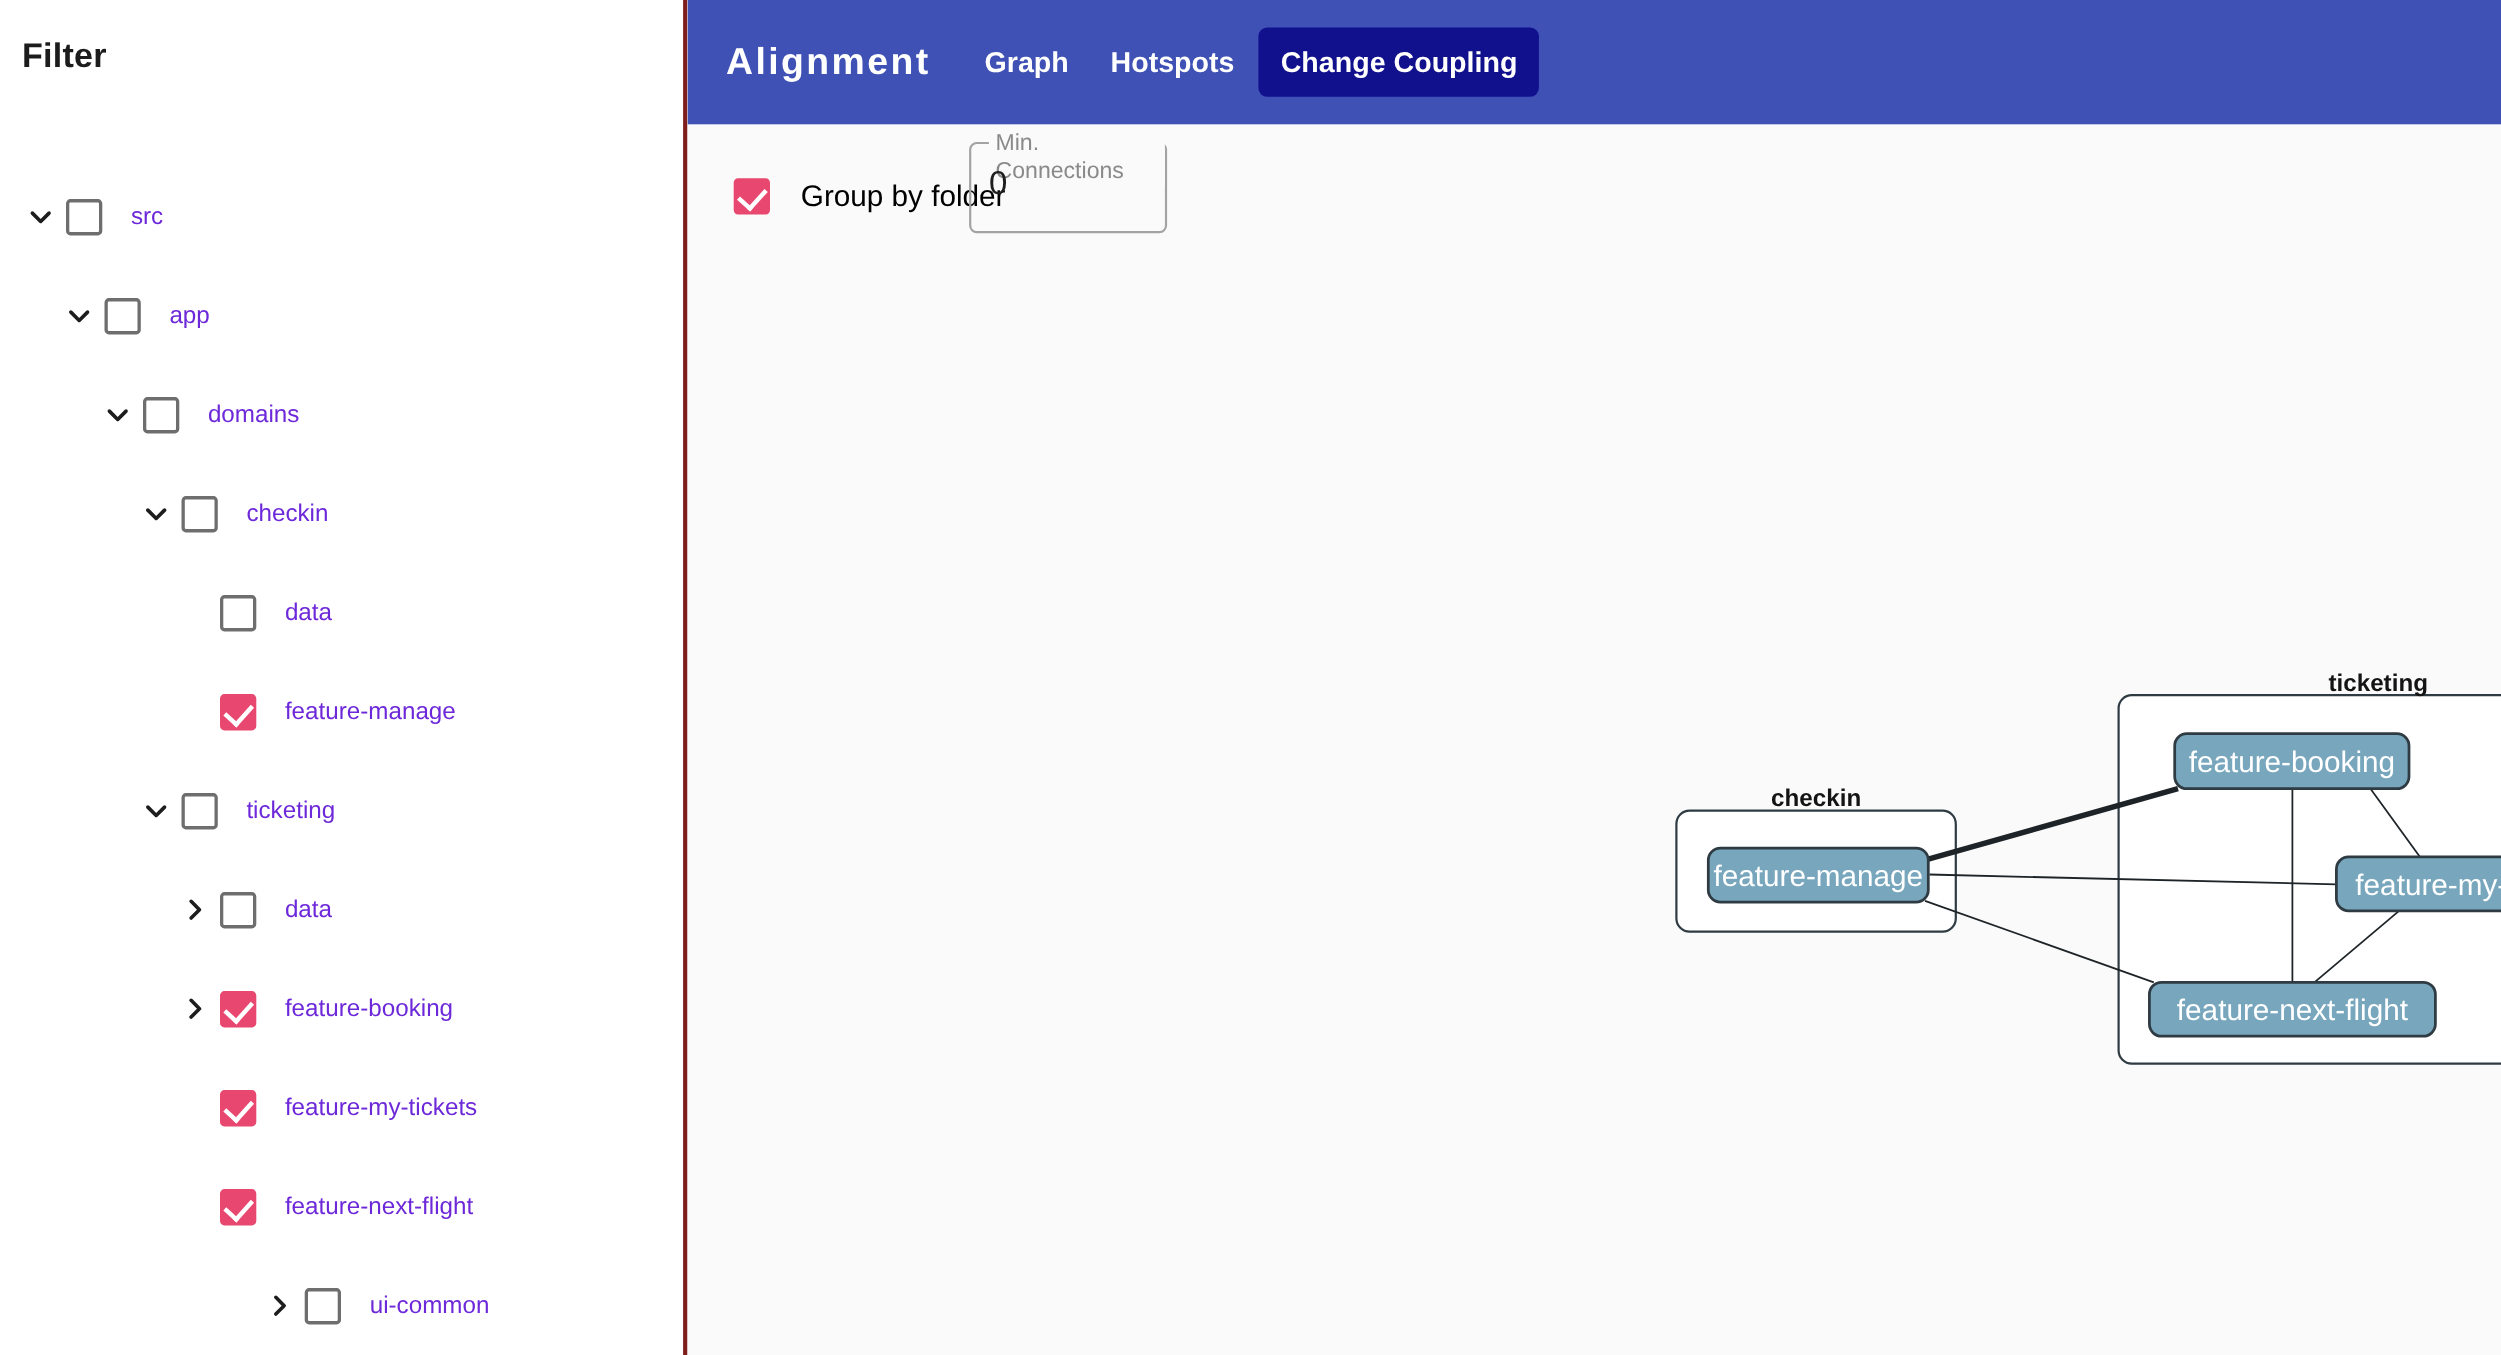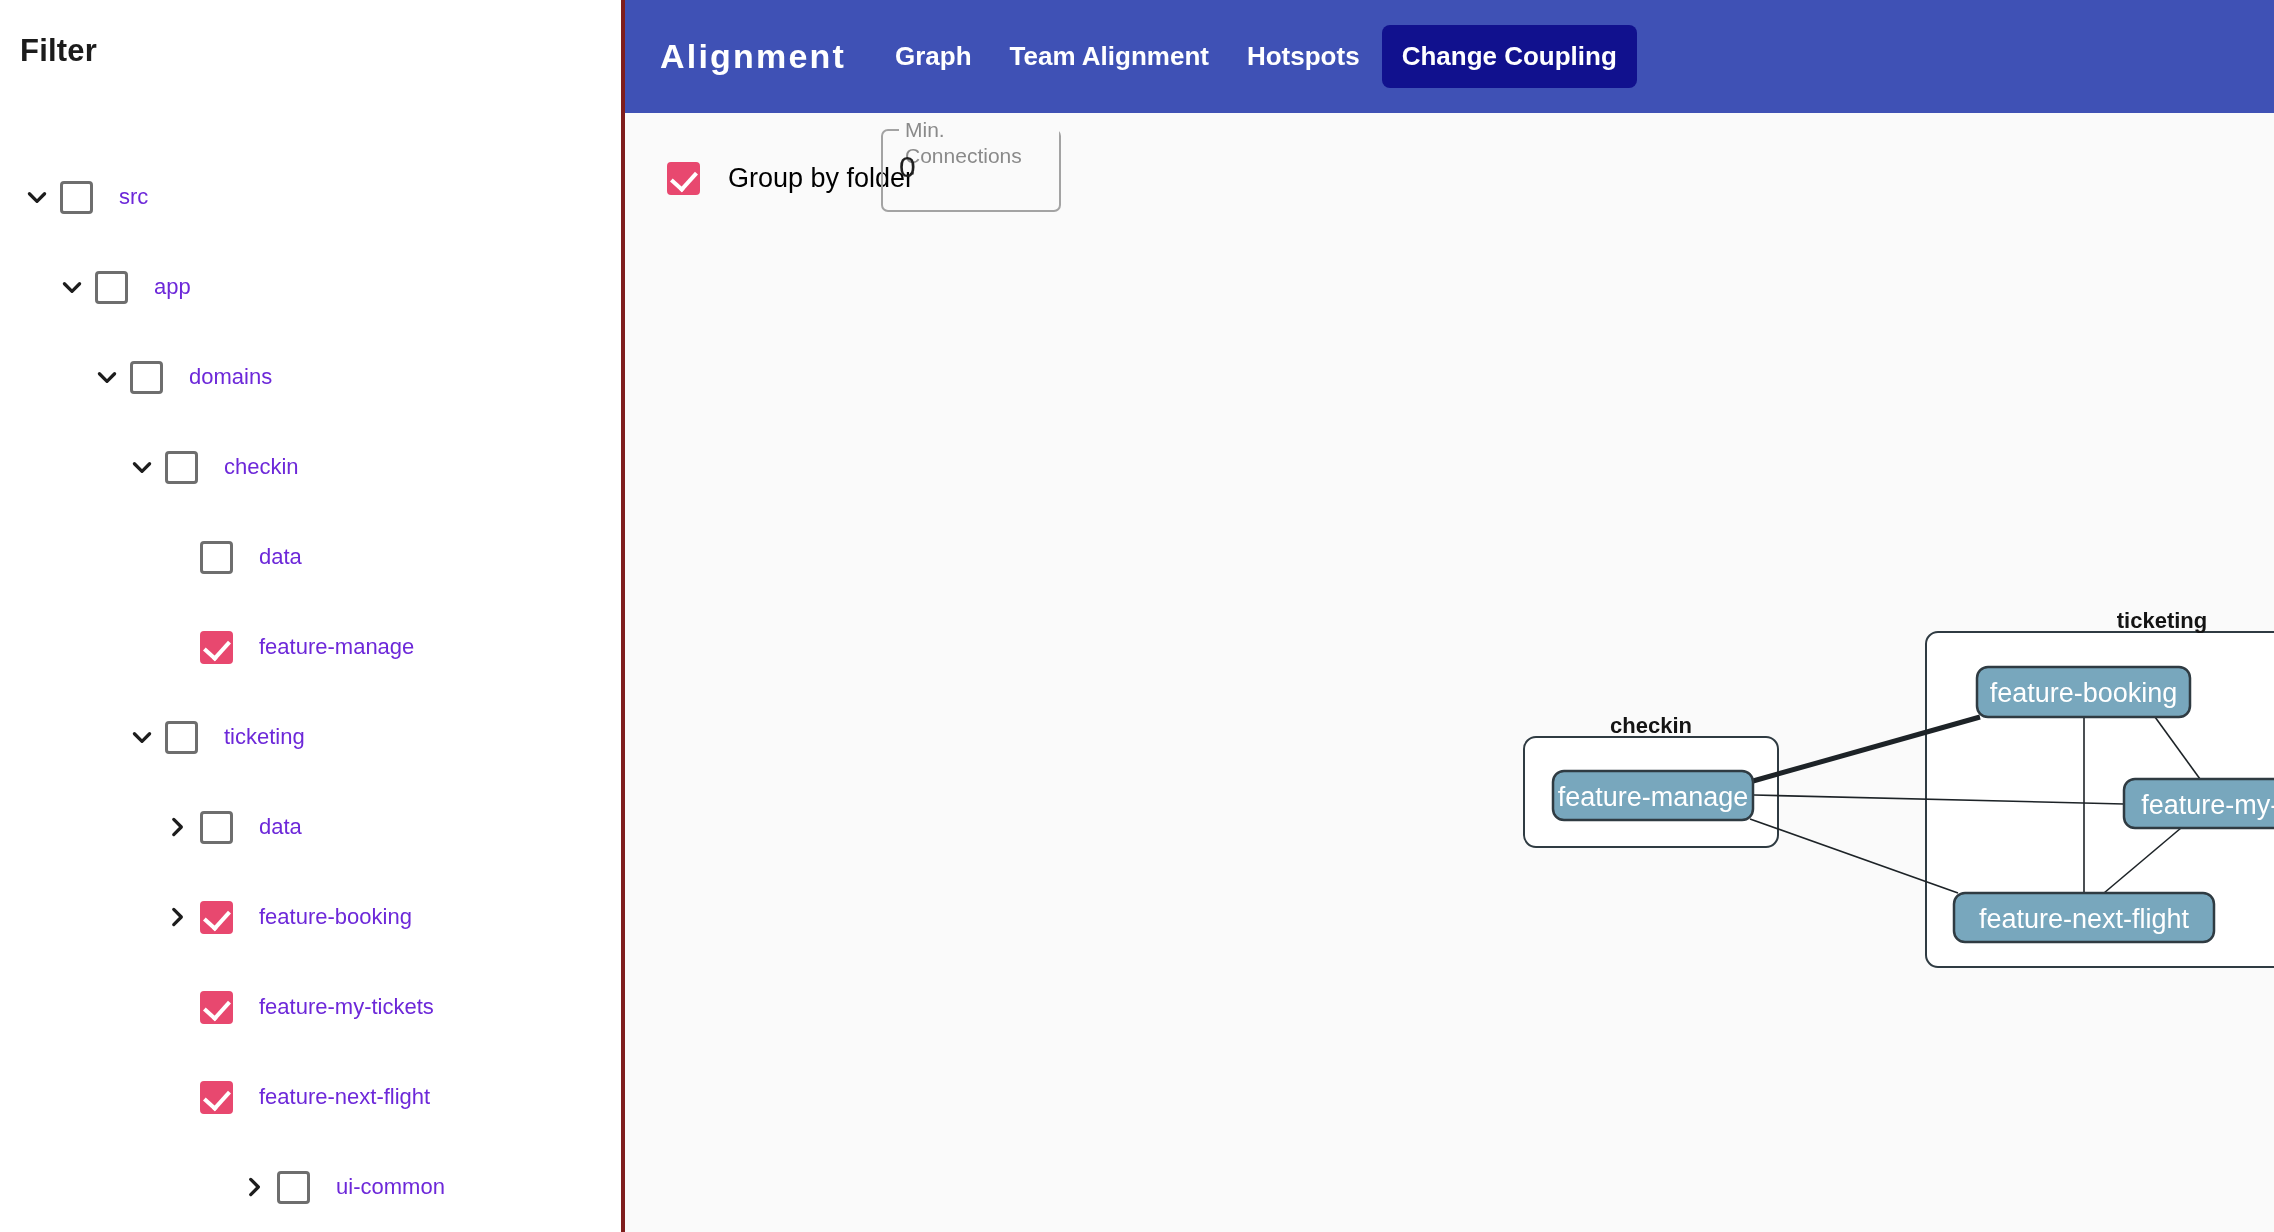--- a/index.html
+++ b/index.html
@@ -340,21 +340,20 @@
         </div>
       </div>
   </aside>
 
   <section id="main">
 
     <header id="header">
       <div class="brand">Alignment</div>
       <nav id="nav" style="display: flex; align-items: center;">
           <div class="navitem">Graph</div>
-          <div class="navitem">Team Alignment</div>
           <div class="navitem">Hotspots</div>
           <div class="navitem active">Change Coupling</div>
         </nav>
     </header>
 
     <div id="controls">
       <div id="groupby">
         <span class="cbox checked">
           <span class="tick"></span>
         </span>

